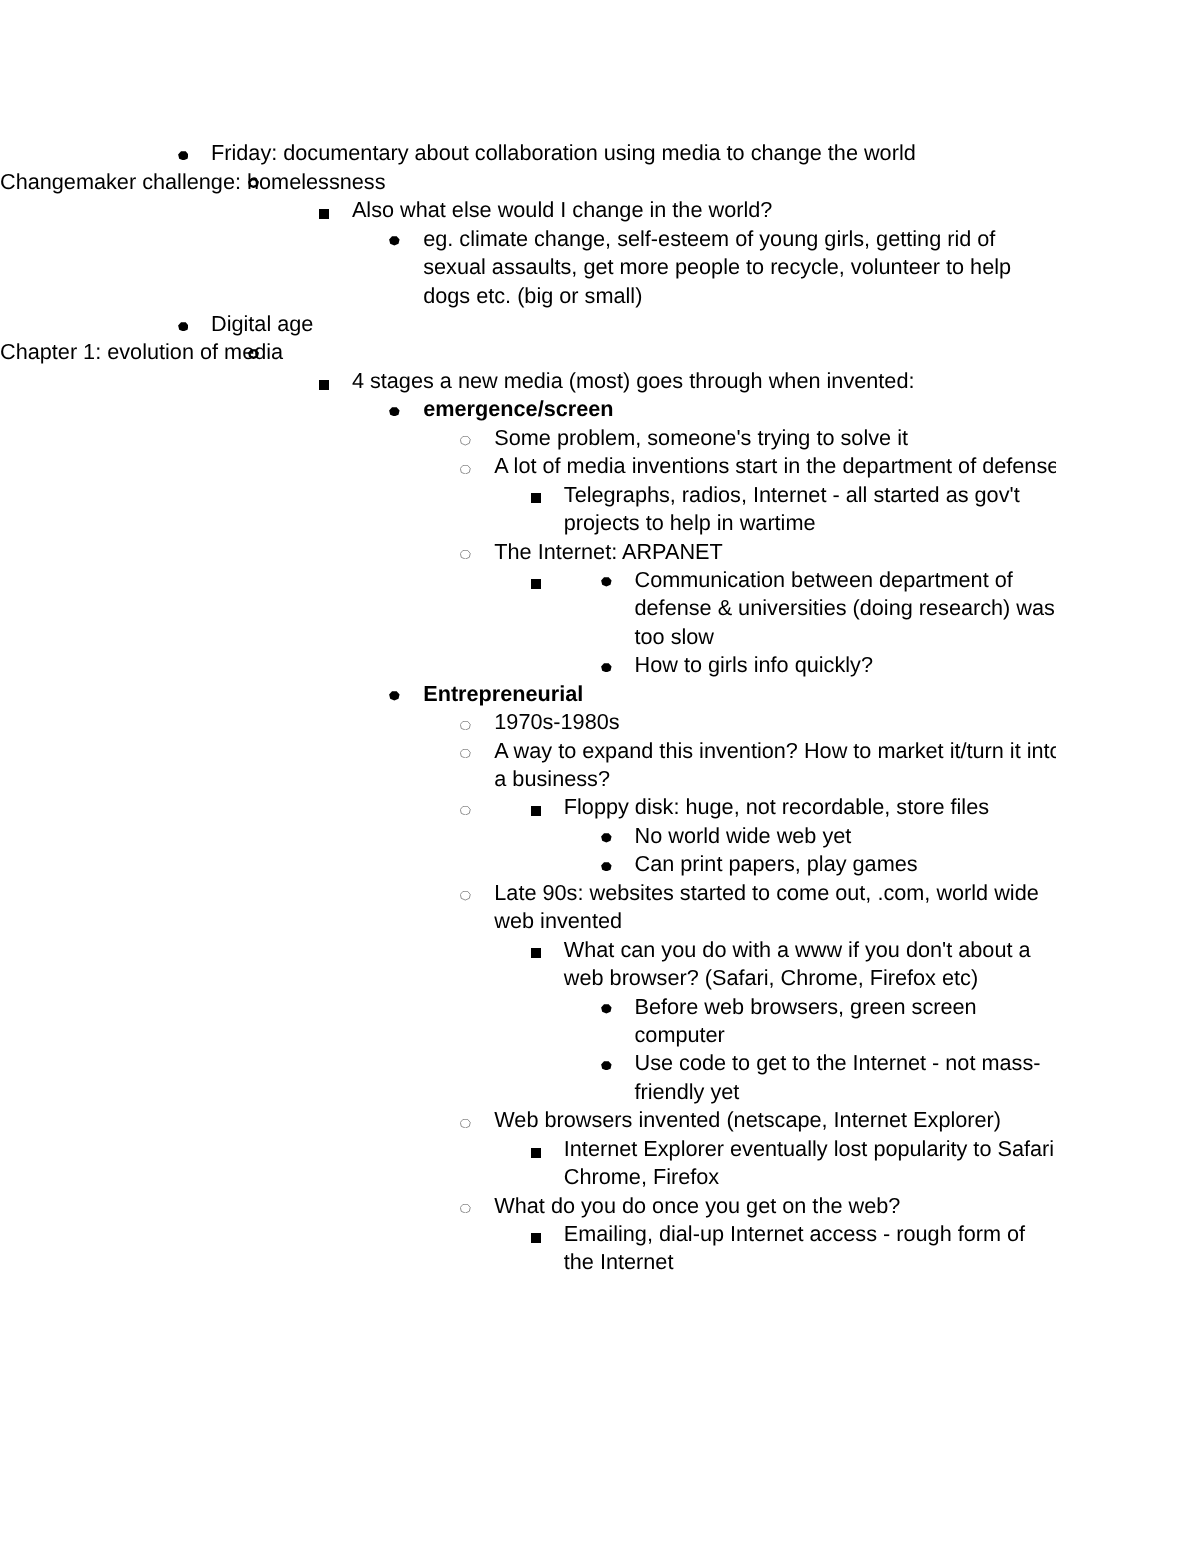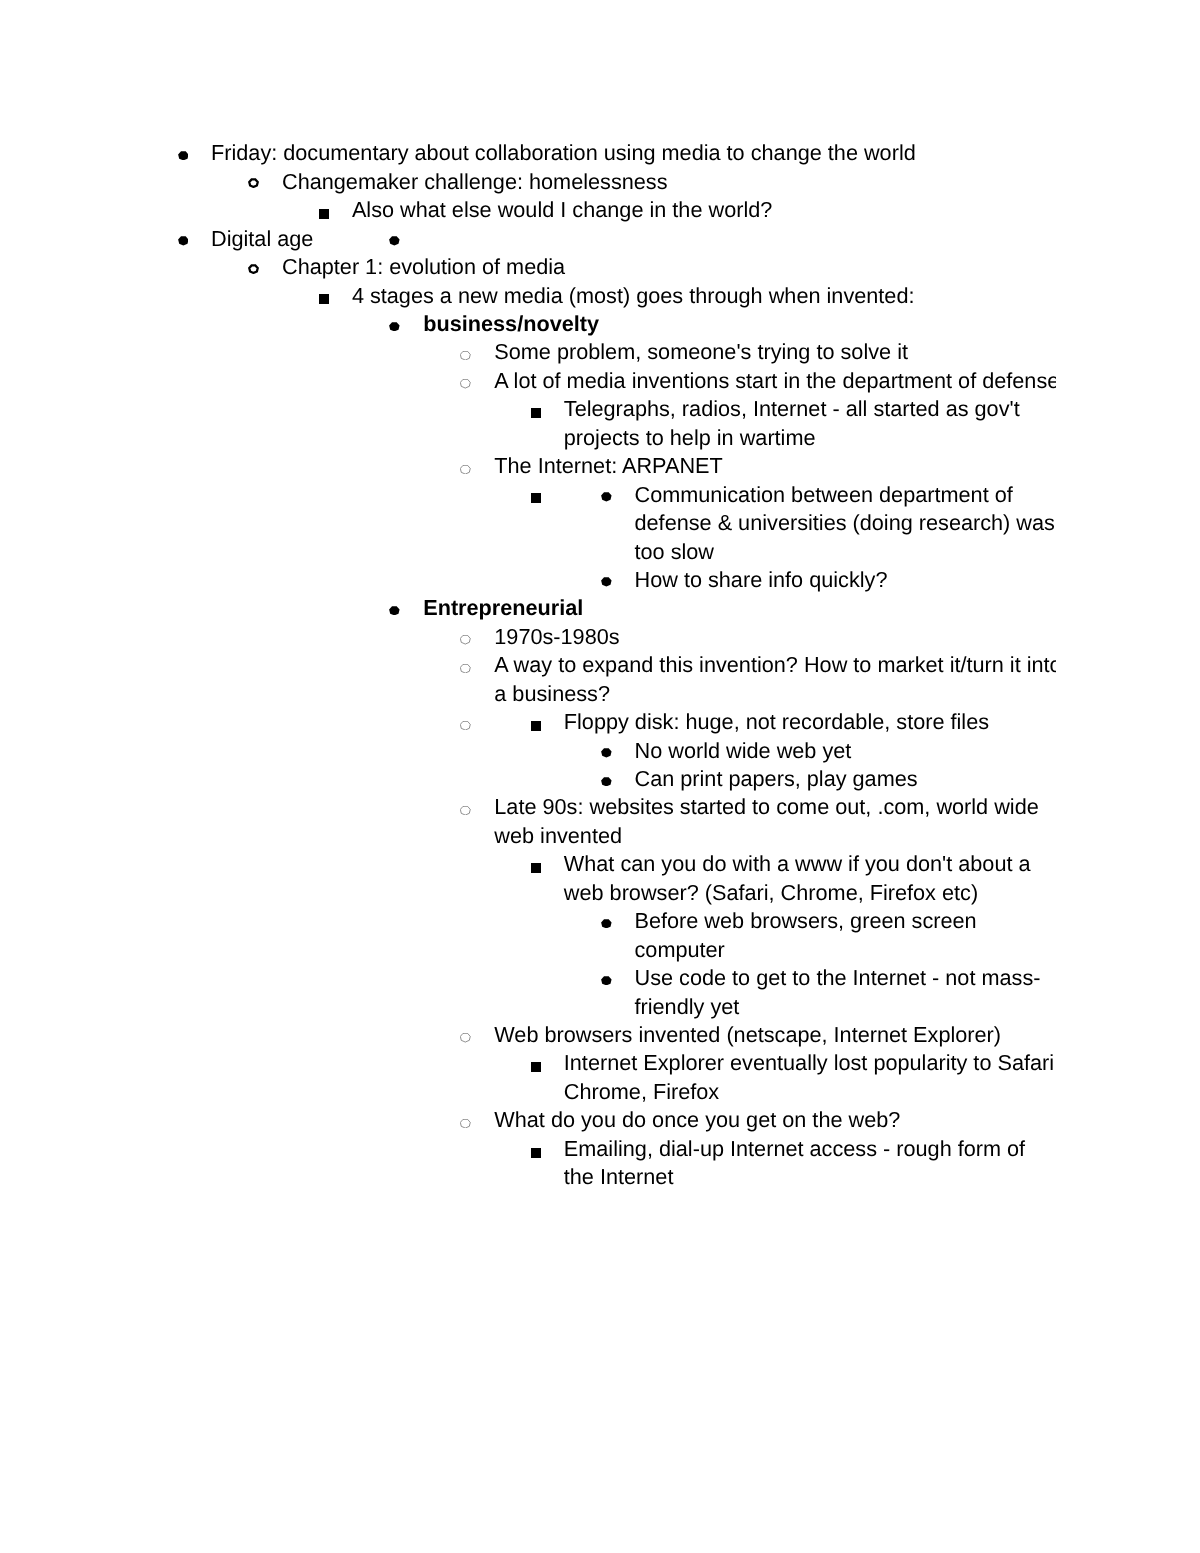--- a/index.html
+++ b/index.html
@@ -15,21 +15,21 @@
 .ln,.seg{white-space:pre;}
 b{font-weight:700;}
 .mk{position:absolute;display:block;}
 .mk svg{display:block;}
 .m-disc{top:11.5px;}
 .m-ring{top:10.6px;}
 .m-square{top:12.8px;}
 .m-ring-small{top:12.4px;}
 .lv1 .tx{margin-left:211px;}
 .lv1 .mk{left:177.8px;}
-.lv2 .tx{margin-left:282px;}
+.lv2 .tx{}
 .lv2 .mk{left:248.2px;}
 .lv3 .tx{margin-left:351.9px;}
 .lv3 .mk{left:318.9px;}
 .lv4 .tx{margin-left:423.2px;}
 .lv4 .mk{left:389.3px;}
 .lv5 .tx{margin-left:494.3px;}
 .lv5 .mk{left:460.0px;}
 .lv6 .tx{margin-left:563.8px;}
 .lv6 .mk{left:530.6px;}
 .lv7 .tx{margin-left:634.5px;}
@@ -63,20 +63,21 @@
           </svg>
         </span>
         <div class="tx"><div class="ln">Also what else would I change in the world?</div></div>
       </div>
 <div class="li lv4">
         <span class="mk m-disc">
           <svg width="10.7" height="9.5" viewBox="0 0 10.7 9.5" aria-hidden="true">
             <path d="M7.67 0.28 L10.60 3.60 L9.53 7.72 L5.35 9.40 L1.17 7.72 L0.10 3.60 L3.03 0.28 Z" fill="#000"></path>
           </svg>
         </span>
+        <div class="tx"><div class="ln">eg. climate change, self-esteem of young girls, getting rid of</div><div class="ln">sexual assaults, get more people to recycle, volunteer to help</div><div class="ln">dogs etc. (big or small)</div></div>
       </div>
 <div class="li lv1">
         <span class="mk m-disc">
           <svg width="10.7" height="9.5" viewBox="0 0 10.7 9.5" aria-hidden="true">
             <path d="M7.67 0.28 L10.60 3.60 L9.53 7.72 L5.35 9.40 L1.17 7.72 L0.10 3.60 L3.03 0.28 Z" fill="#000"></path>
           </svg>
         </span>
         <div class="tx"><div class="ln">Digital age</div></div>
       </div>
 <div class="li lv2">
@@ -94,21 +95,21 @@
           </svg>
         </span>
         <div class="tx"><div class="ln">4 stages a new media (most) goes through when invented:</div></div>
       </div>
 <div class="li lv4">
         <span class="mk m-disc">
           <svg width="10.7" height="9.5" viewBox="0 0 10.7 9.5" aria-hidden="true">
             <path d="M7.67 0.28 L10.60 3.60 L9.53 7.72 L5.35 9.40 L1.17 7.72 L0.10 3.60 L3.03 0.28 Z" fill="#000"></path>
           </svg>
         </span>
-        <div class="tx"><b>business/novelty</b></div>
+        <div class="tx"><b>emergence/screen</b></div>
       </div>
 <div class="li lv5">
         <span class="mk m-ring-small">
           <svg width="10.6" height="9.4" viewBox="0 0 10.6 9.4" aria-hidden="true">
             <path d="M7.58 0.33 L10.27 3.42 L9.32 7.32 L5.30 9.07 L1.28 7.32 L0.33 3.42 L3.02 0.33 Z" fill="none" stroke="#2b2b2b" stroke-width="0.52"></path>
           </svg>
         </span>
         <div class="tx"><div class="ln">Some problem, someone's trying to solve it</div></div>
       </div>
 <div class="li lv5">
@@ -149,21 +150,21 @@
           </svg>
         </span>
         <div class="tx"><div class="ln">Communication between department of</div><div class="ln">defense &amp; universities (doing research) was</div><div class="ln">too slow</div></div>
       </div>
 <div class="li lv7">
         <span class="mk m-disc">
           <svg width="10.7" height="9.5" viewBox="0 0 10.7 9.5" aria-hidden="true">
             <path d="M7.67 0.28 L10.60 3.60 L9.53 7.72 L5.35 9.40 L1.17 7.72 L0.10 3.60 L3.03 0.28 Z" fill="#000"></path>
           </svg>
         </span>
-        <div class="tx"><div class="ln">How to share info quickly?</div></div>
+        <div class="tx"><div class="ln">How to girls info quickly?</div></div>
       </div>
 <div class="li lv4">
         <span class="mk m-disc">
           <svg width="10.7" height="9.5" viewBox="0 0 10.7 9.5" aria-hidden="true">
             <path d="M7.67 0.28 L10.60 3.60 L9.53 7.72 L5.35 9.40 L1.17 7.72 L0.10 3.60 L3.03 0.28 Z" fill="#000"></path>
           </svg>
         </span>
         <div class="tx"><b>Entrepreneurial</b></div>
       </div>
 <div class="li lv5">

